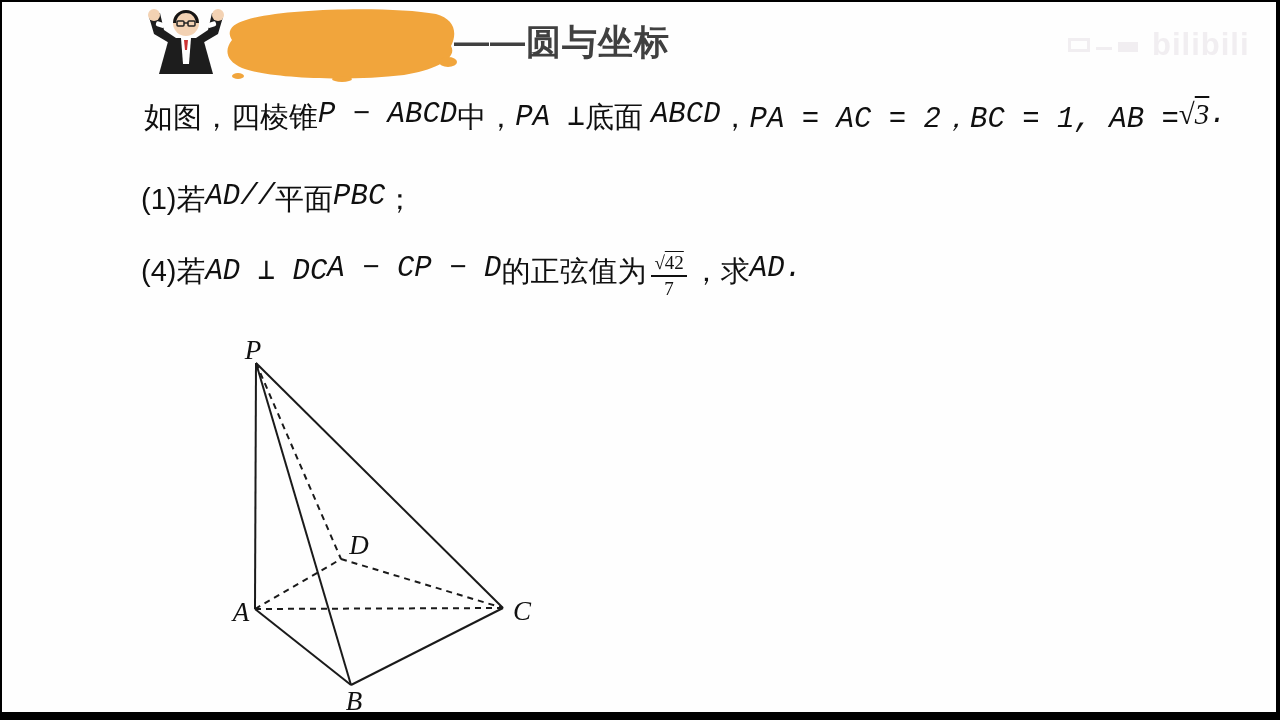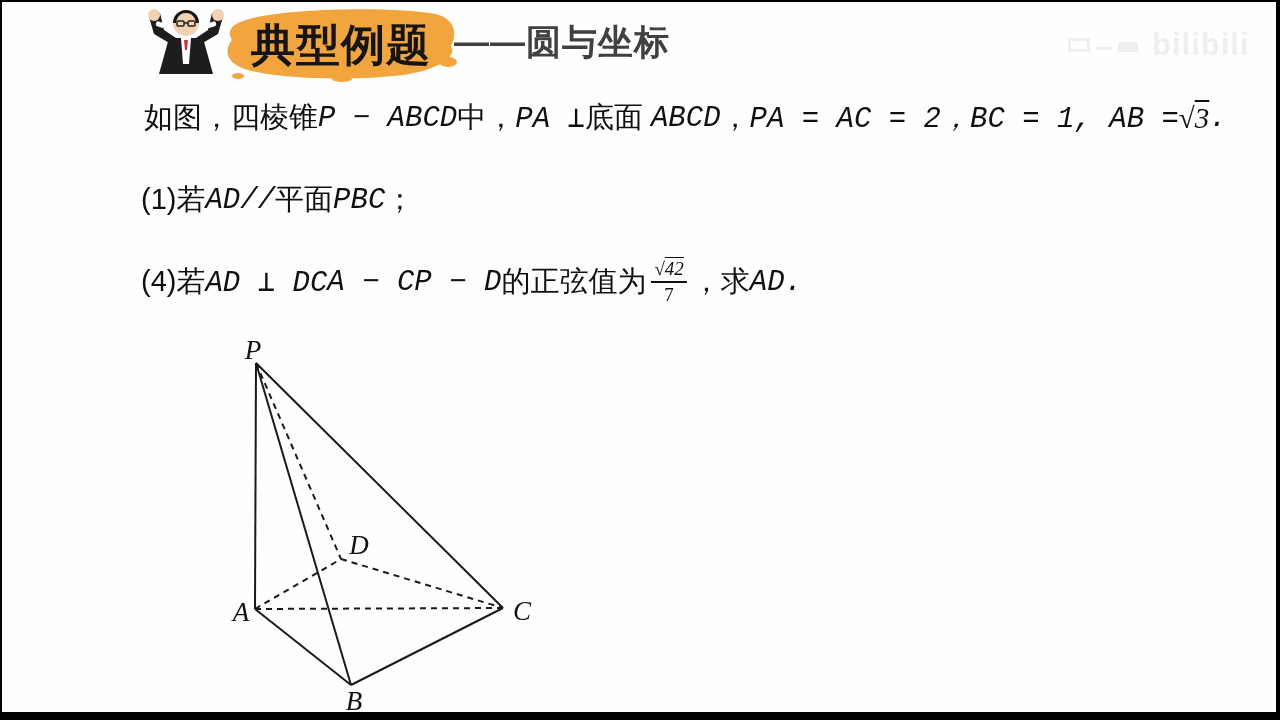--- a/index.html
+++ b/index.html
@@ -35,21 +35,21 @@
     color:#f1eef1; display:flex; align-items:center; gap:14px;
   }
   .wm-shapes { display:flex; align-items:flex-end; gap:6px; }
   .wm-shapes i { display:block; background:#f1eef1; }
   .wm-text { font-size:31px; font-weight:bold; letter-spacing:1px;
     font-family:"Liberation Sans", sans-serif; }
 
   
   .pline {
     position:absolute; white-space:nowrap; color:#101010;
-    font-size:29px; display:flex; align-items:center;
+    font-size:29px; display:flex; 
   }
   .cjk { font-family:"Liberation Sans", sans-serif; font-style:normal; }
   .math { font-family:Liberation Mono, monospace; font-style:italic; }
   .line1 { left:142px; top:96px; }
   .line2 { left:139px; top:178px; }
   .line3 { left:139px; top:250px; height:60px; }
   .radical { font-family:"Liberation Serif", serif; font-style:normal; }
   .radical .ov { text-decoration:overline; font-style:italic; }
   .frac {
     display:inline-flex; flex-direction:column; vertical-align:middle;
@@ -95,21 +95,20 @@
       <line x1="46" y1="21" x2="50" y2="21" stroke="#222" stroke-width="1.5"></line>
     </svg>
 
     <div class="badge-wrap">
       <svg viewBox="0 0 238 78" aria-hidden="true">
         <path d="M24,16 C60,4 170,2 214,10 C232,15 236,28 229,42 C236,54 214,66 182,71 C122,78 44,74 20,64 C4,57 2,46 10,36 C4,27 10,20 24,16 Z" fill="#F1A53C"></path>
         <ellipse cx="226" cy="58" rx="9" ry="5" fill="#F1A53C"></ellipse>
         <ellipse cx="16" cy="72" rx="6" ry="3" fill="#F1A53C"></ellipse>
         <ellipse cx="120" cy="75" rx="10" ry="3" fill="#F1A53C"></ellipse>
       </svg>
-      <div class="badge-label">典型例题</div>
     </div>
 
     <div class="subtitle">——圆与坐标</div>
 
     <div class="watermark">
       <span class="wm-shapes" aria-hidden="true">
         <i style="width:22px;height:14px;border:3px solid #f1eef1;background:none;"></i>
         <i style="width:16px;height:3px;margin-bottom:2px;"></i>
         <i style="width:20px;height:10px;"></i>
       </span>
@@ -127,21 +126,21 @@
         <span class="math">PBC</span>
         <span class="cjk">；</span>
     </div>
 
     <div class="pline line3">
       <span class="cjk">(4)若</span>
         <span class="math">AD ⊥ DC</span>
         <span class="math">A − CP − D</span>
         <span class="cjk">的正弦值为</span>
         <span class="frac">
-          <span class="num"><span>√</span><span class="ov" style="text-decoration:overline;font-style:italic;margin-top:32px;">42</span></span>
+          <span class="num"><span>√</span><span class="ov" style="text-decoration:overline;margin-top:32px;">42</span></span>
           <span class="den">7</span>
         </span>
         <span class="cjk">，求</span>
         <span class="math">AD</span>
         <span class="math up">.</span>
     </div>
 
     <svg class="figure" viewBox="0 0 400 385" id="fig">
         <line x1="74" y1="31" x2="73" y2="277"></line>
         <line x1="74" y1="31" x2="169" y2="353"></line>

